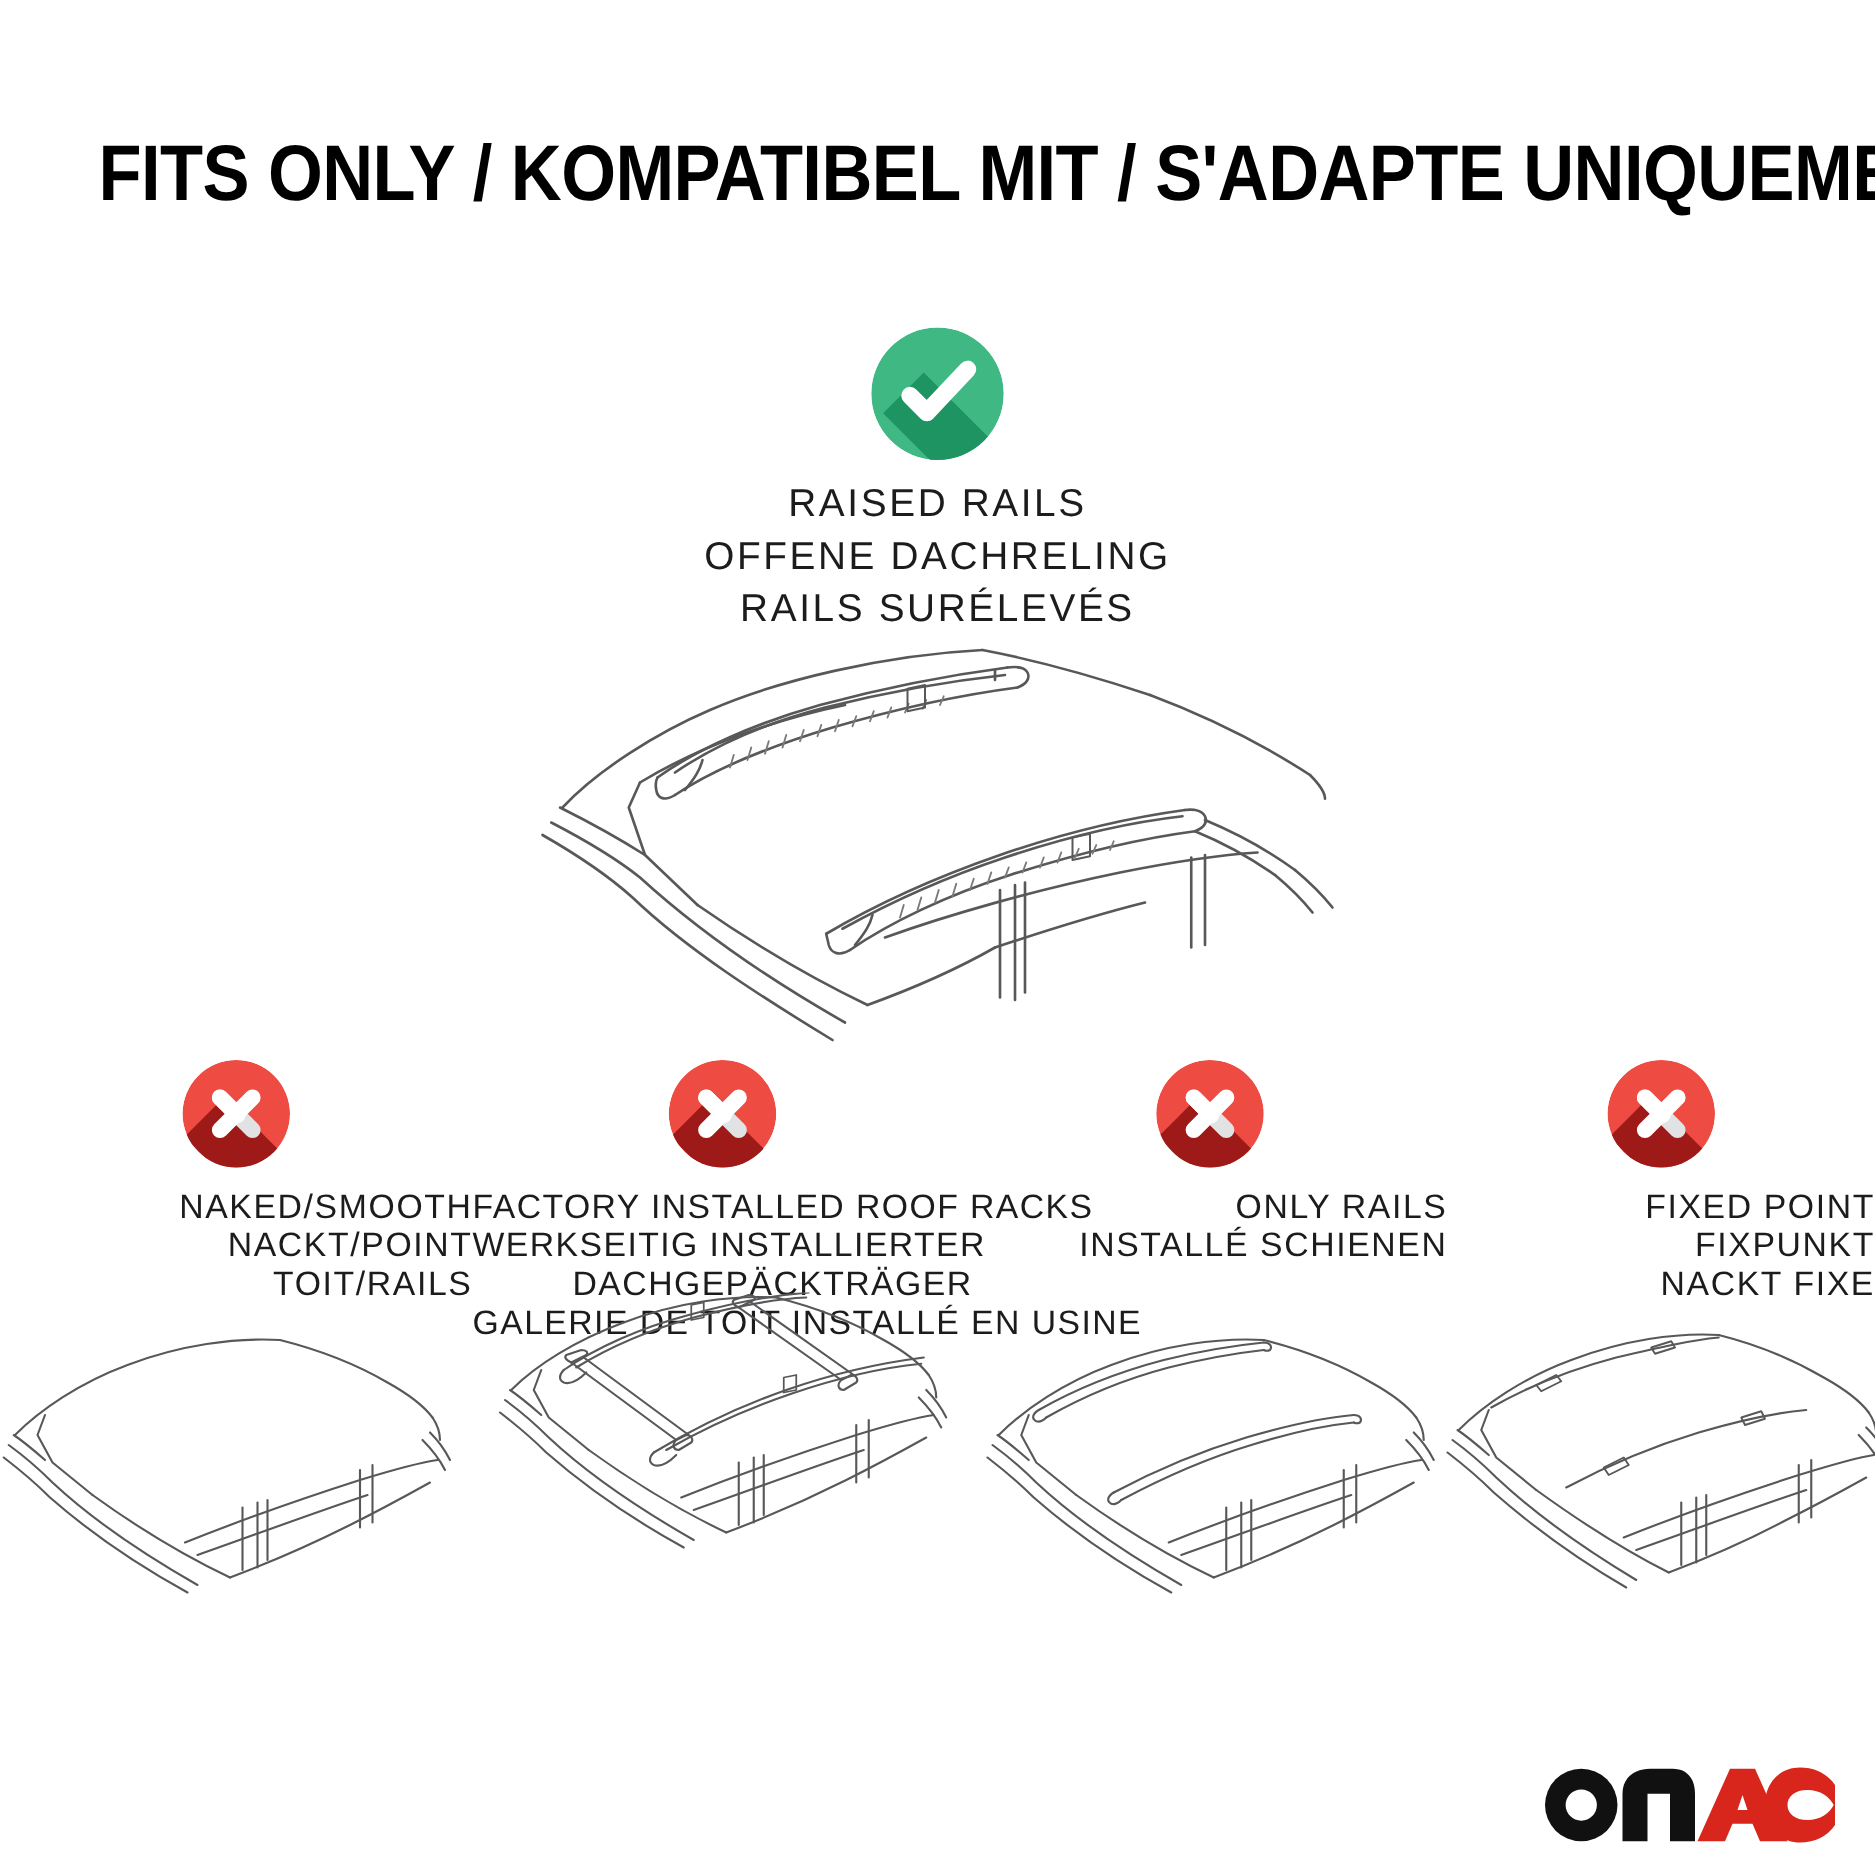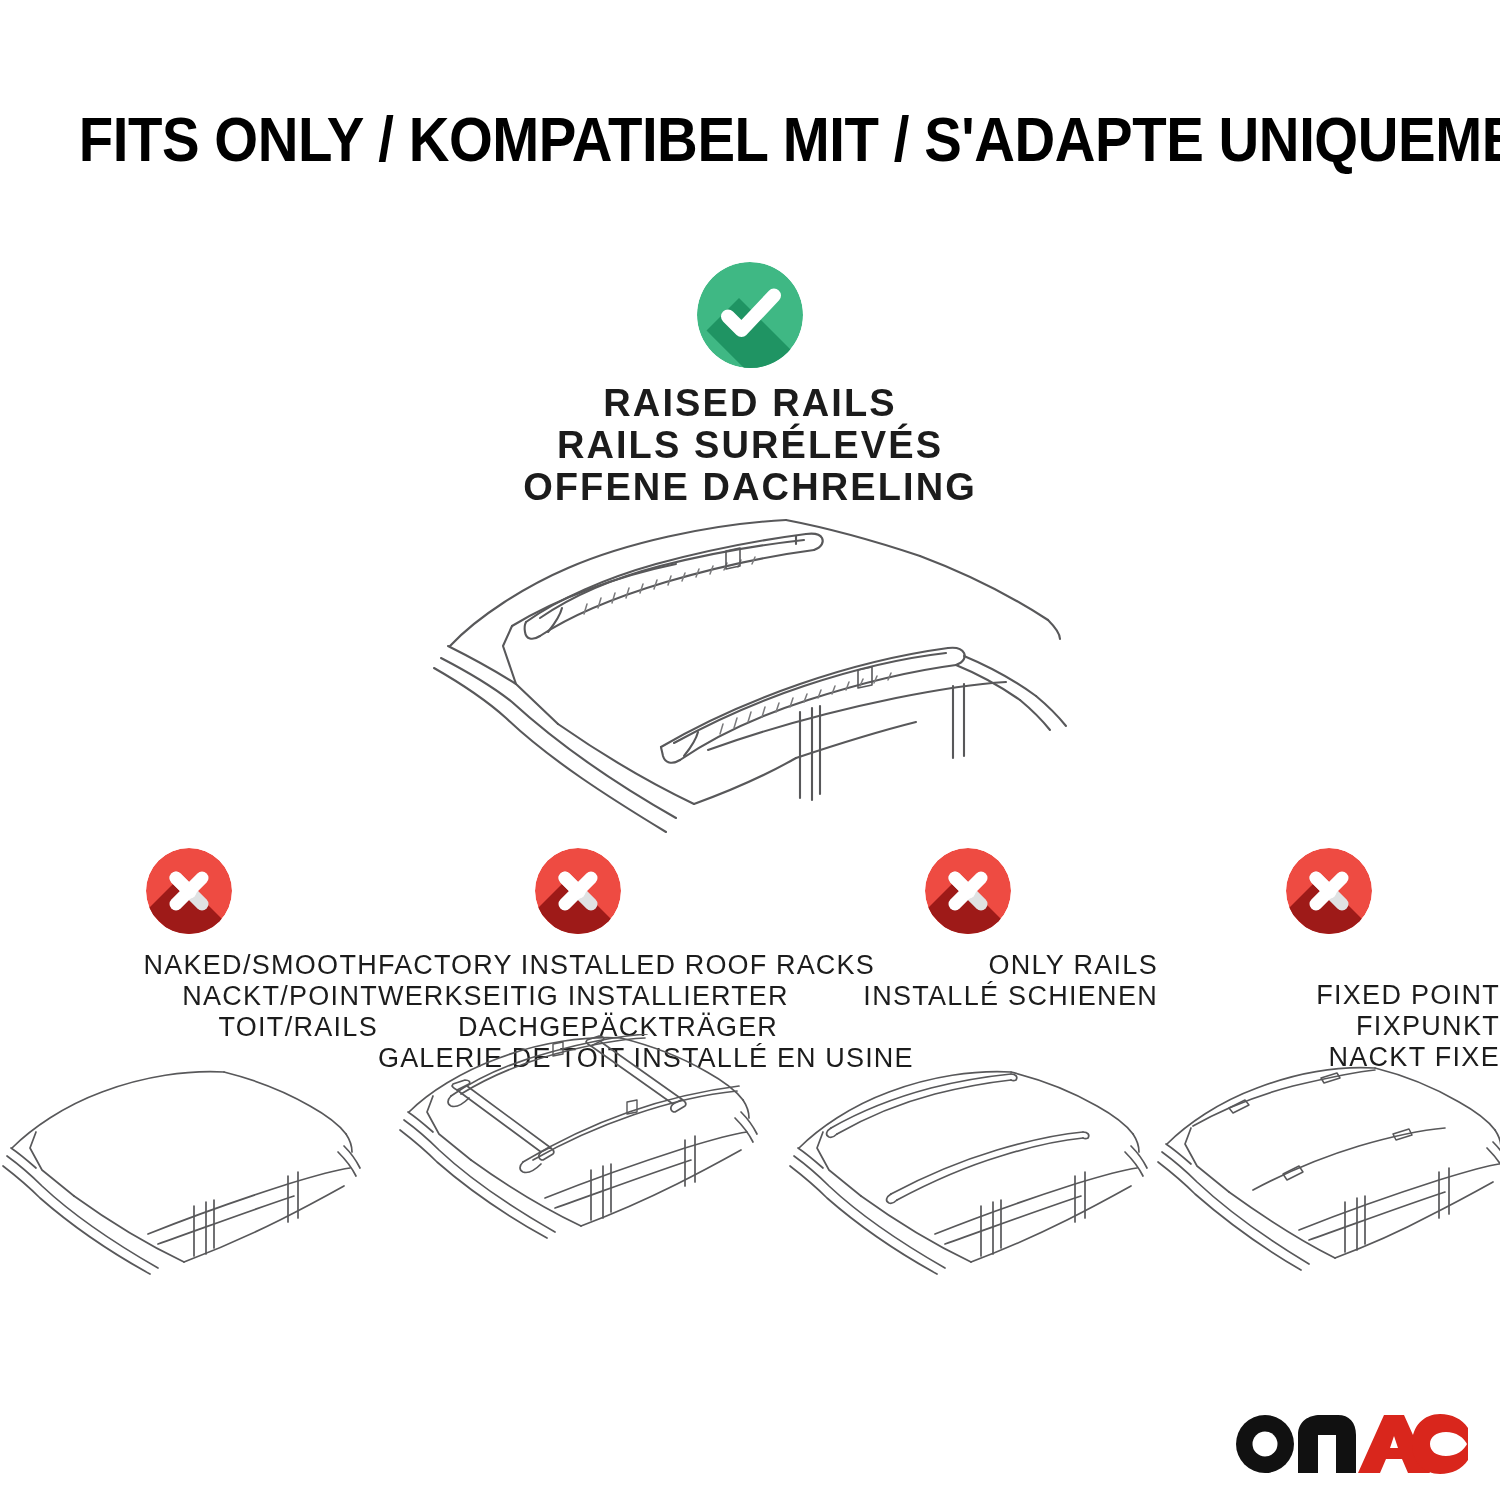--- a/index.html
+++ b/index.html
@@ -77,25 +77,25 @@
     position: absolute;
     inset: 0;
   }
 
   #fit-labels {
     width: 1500px;
     text-align: center;
     margin-top: 12px;
   }
   #fit-labels .line {
-    font-size: 38px;
+    font-size: 31px;
     line-height: 42px;
     letter-spacing: 2.1px;
     color: #1c1c1c;
-    font-weight: bold;
+    font-weight: normal;
   }
 
   
   #raised-illustration {
     position: absolute;
     left: 408px;
     top: 498px;
     width: 690px;
     height: 340px;
   }
@@ -111,21 +111,21 @@
   }
   .nofit-col {
     position: relative;
     display: flex;
     flex-direction: column;
     align-items: center;
   }
   .col-1 { width: 378px; }
   .col-2 { width: 400px; }
   .col-3 { width: 380px; }
-  .col-4 { width: 342px; gap: 30px; }
+  .col-4 { width: 342px; }
 
   .x-icon-wrap {
     height: 100px;
     display: flex;
     align-items: flex-start;
     justify-content: center;
     width: 100%;
   }
   .x-icon-wrap.small .flat-icon {
     width: 86px;
@@ -181,22 +181,22 @@
         <span class="shadow" style="background:#1F9463;"></span>
       </span>
       <svg class="glyph" viewBox="0 0 106 106">
         <path d="M31 54.5 L44.5 68 L77 33.5" fill="none" stroke="#FFFFFF" stroke-width="14" stroke-linecap="round" stroke-linejoin="round"></path>
       </svg>
     </span>
   </div>
 
   <div id="fit-labels">
     <div class="line">RAISED RAILS</div>
+    <div class="line">OFFENE DACHRELING</div>
     <div class="line">RAILS SURÉLEVÉS</div>
-    <div class="line">OFFENE DACHRELING</div>
   </div>
 </div>
 
 <div id="raised-illustration">
   <svg viewBox="0 0 690 340" width="690" height="340">
     <g fill="none" stroke="#58585A" stroke-width="2.1" stroke-linecap="round" stroke-linejoin="round">
 
       <path d="M42 148 C70 118 118 88 160 70 C215 46 300 26 378 22"></path>
       <path d="M378 22 C420 30 470 44 512 58"></path>
       <path d="M512 58 C560 76 600 96 640 122"></path>

